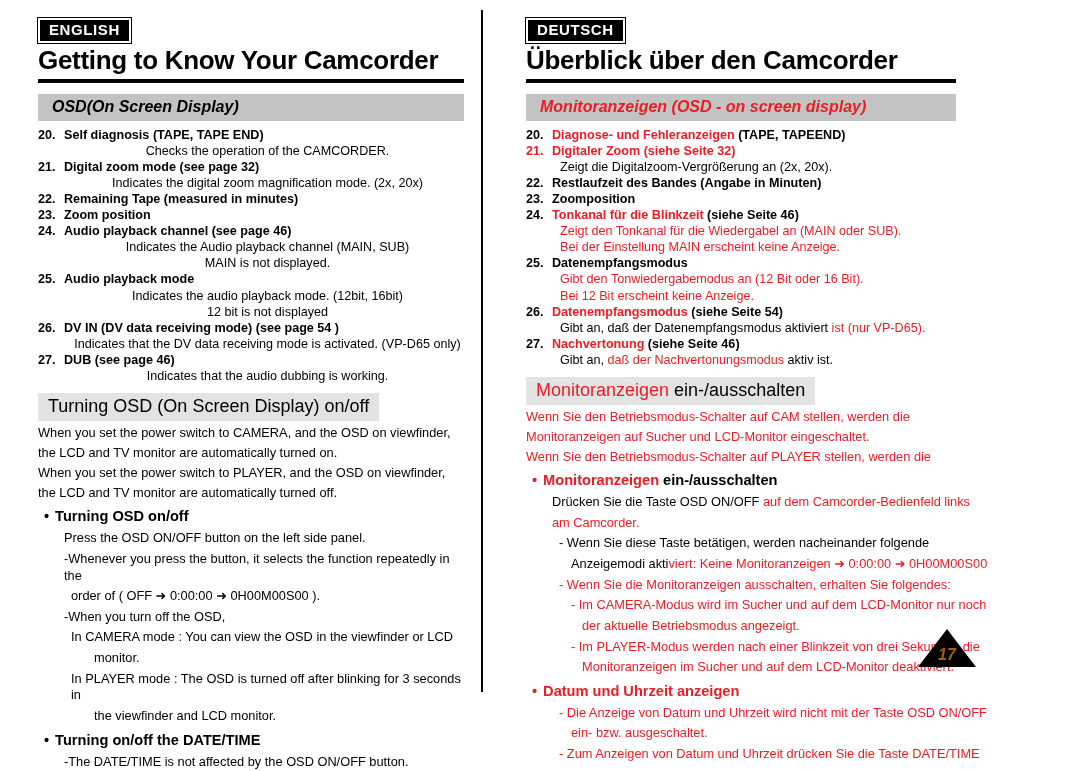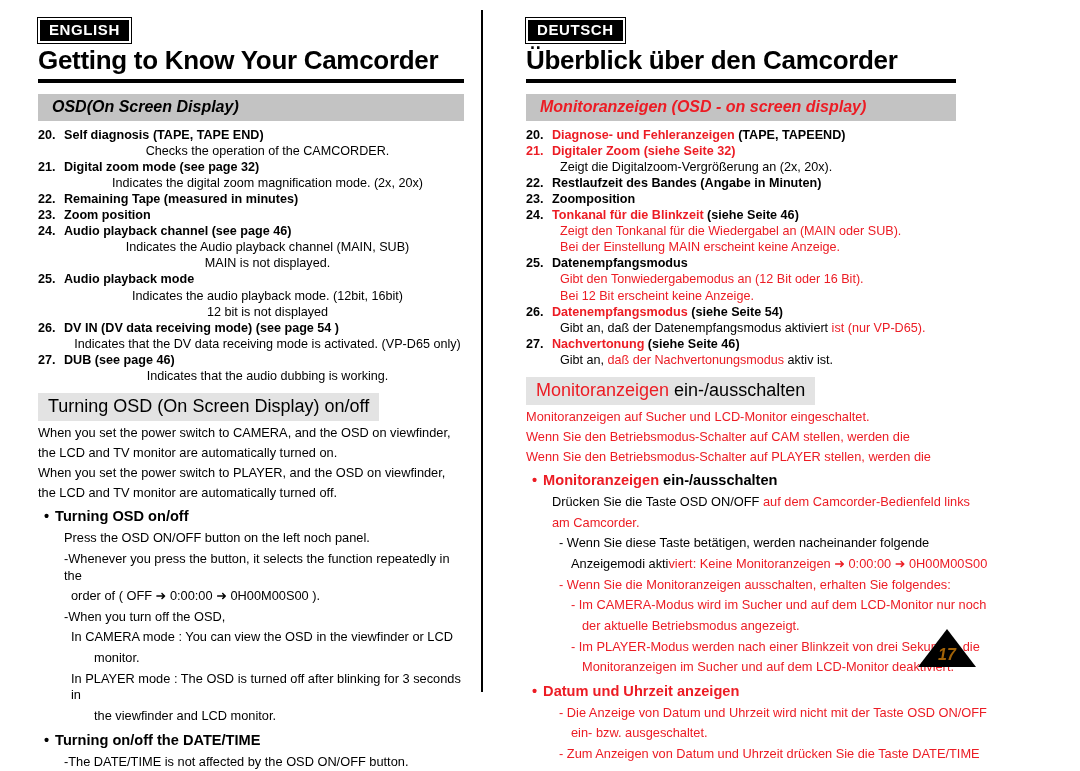--- a/index.html
+++ b/index.html
@@ -261,21 +261,21 @@
           <div class="para tight">When you set the power switch to CAMERA, and the OSD on viewfinder,</div>
           <div class="para tight">the LCD and TV monitor are automatically turned on.</div>
           <div class="para tight">When you set the power switch to PLAYER, and the OSD on viewfinder,</div>
           <div class="para tight">the LCD and TV monitor are automatically turned off.</div>
         </div>
 
       <div class="bullet-head">
         <span class="dot">•</span><span>Turning OSD on/off</span>
       </div>
       <div id="en-b1">
-          <div class="para ind1">Press the OSD ON/OFF button on the left noch panel.</div>
+          <div class="para ind1">Press the OSD ON/OFF button on the left side panel.</div>
           <div class="para ind1">-Whenever you press the button, it selects the function repeatedly in the</div>
           <div class="para ind2">order of ( OFF ➜ 0:00:00 ➜  0H00M00S00 ).</div>
           <div class="para ind1">-When you turn off the OSD,</div>
           <div class="para ind2">In CAMERA mode : You can view the OSD in the viewfinder or LCD</div>
           <div class="para ind4">monitor.</div>
           <div class="para ind2">In PLAYER mode  : The OSD is turned off after blinking for 3 seconds in</div>
           <div class="para ind4">the viewfinder and LCD monitor.</div>
         </div>
 
       <div class="bullet-head">
@@ -340,22 +340,22 @@
             <div class="item-head"><span class="red">Nachvertonung</span><span class="blk"> (siehe Seite 46)</span></div>
             <div class="item-sub"><span class="blk">Gibt an, </span><span class="red">daß der Nachvertonungsmodus </span><span class="blk">aktiv ist.</span></div>
           </li>
         </ol>
 
       <div class="sub-band">
         <span class="red">Monitoranzeigen</span><span class="blk"> ein-/ausschalten</span>
       </div>
 
       <div id="de-intro">
+          <div class="para tight red">Wenn Sie den Betriebsmodus-Schalter auf CAM stellen, werden die</div>
           <div class="para tight red">Monitoranzeigen auf Sucher und LCD-Monitor eingeschaltet.</div>
-          <div class="para tight red">Wenn Sie den Betriebsmodus-Schalter auf CAM stellen, werden die</div>
           <div class="para tight red">Wenn Sie den Betriebsmodus-Schalter auf PLAYER stellen, werden die</div>
         </div>
 
       <div class="bullet-head">
         <span class="dot red">•</span><span class="red">Monitoranzeigen</span><span class="blk"> ein-/ausschalten</span>
       </div>
       <div id="de-b1">
           <div class="para ind1"><span class="blk">Drücken Sie die Taste OSD ON/OFF </span><span class="red">auf dem Camcorder-Bedienfeld links</span></div>
           <div class="para ind1"><span class="red">am Camcorder.</span></div>
           <div class="para ind2"><span class="blk">-  Wenn Sie diese Taste betätigen, werden nacheinander folgende</span></div>

